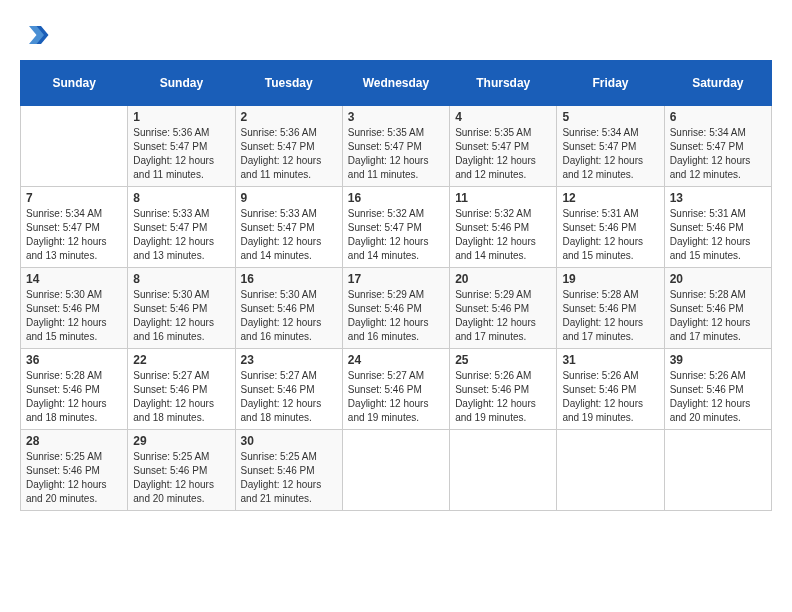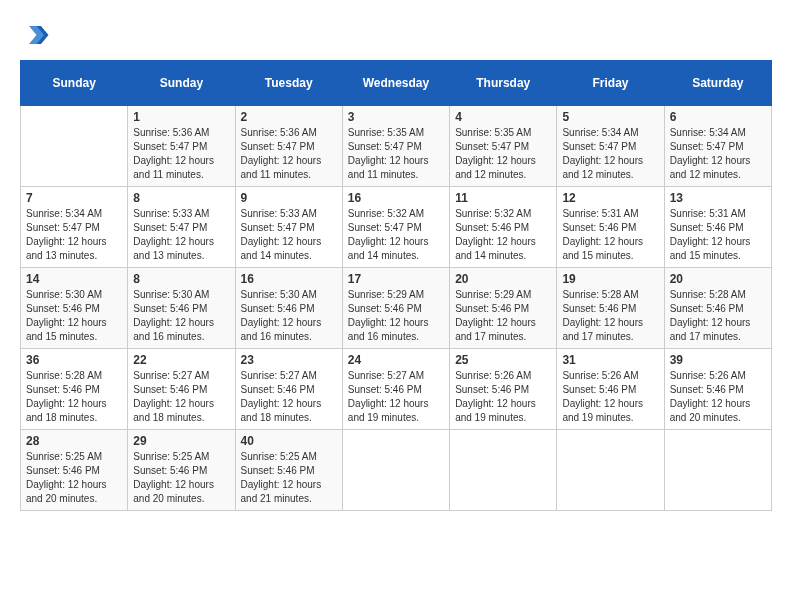--- a/index.html
+++ b/index.html
@@ -325,21 +325,21 @@
 and 20 minutes.</div>
         </td>
         <td>
           <span class="day-num">29</span>
           <div class="day-info" style="white-space: pre-line;">Sunrise: 5:25 AM
 Sunset: 5:46 PM
 Daylight: 12 hours
 and 20 minutes.</div>
         </td>
         <td>
-          <span class="day-num">40</span>
+          <span class="day-num">30</span>
           <div class="day-info" style="white-space: pre-line;">Sunrise: 5:25 AM
 Sunset: 5:46 PM
 Daylight: 12 hours
 and 21 minutes.</div>
         </td>
         <td class="empty"></td>
         <td class="empty"></td>
         <td class="empty"></td>
         <td class="empty"></td>
       </tr>

